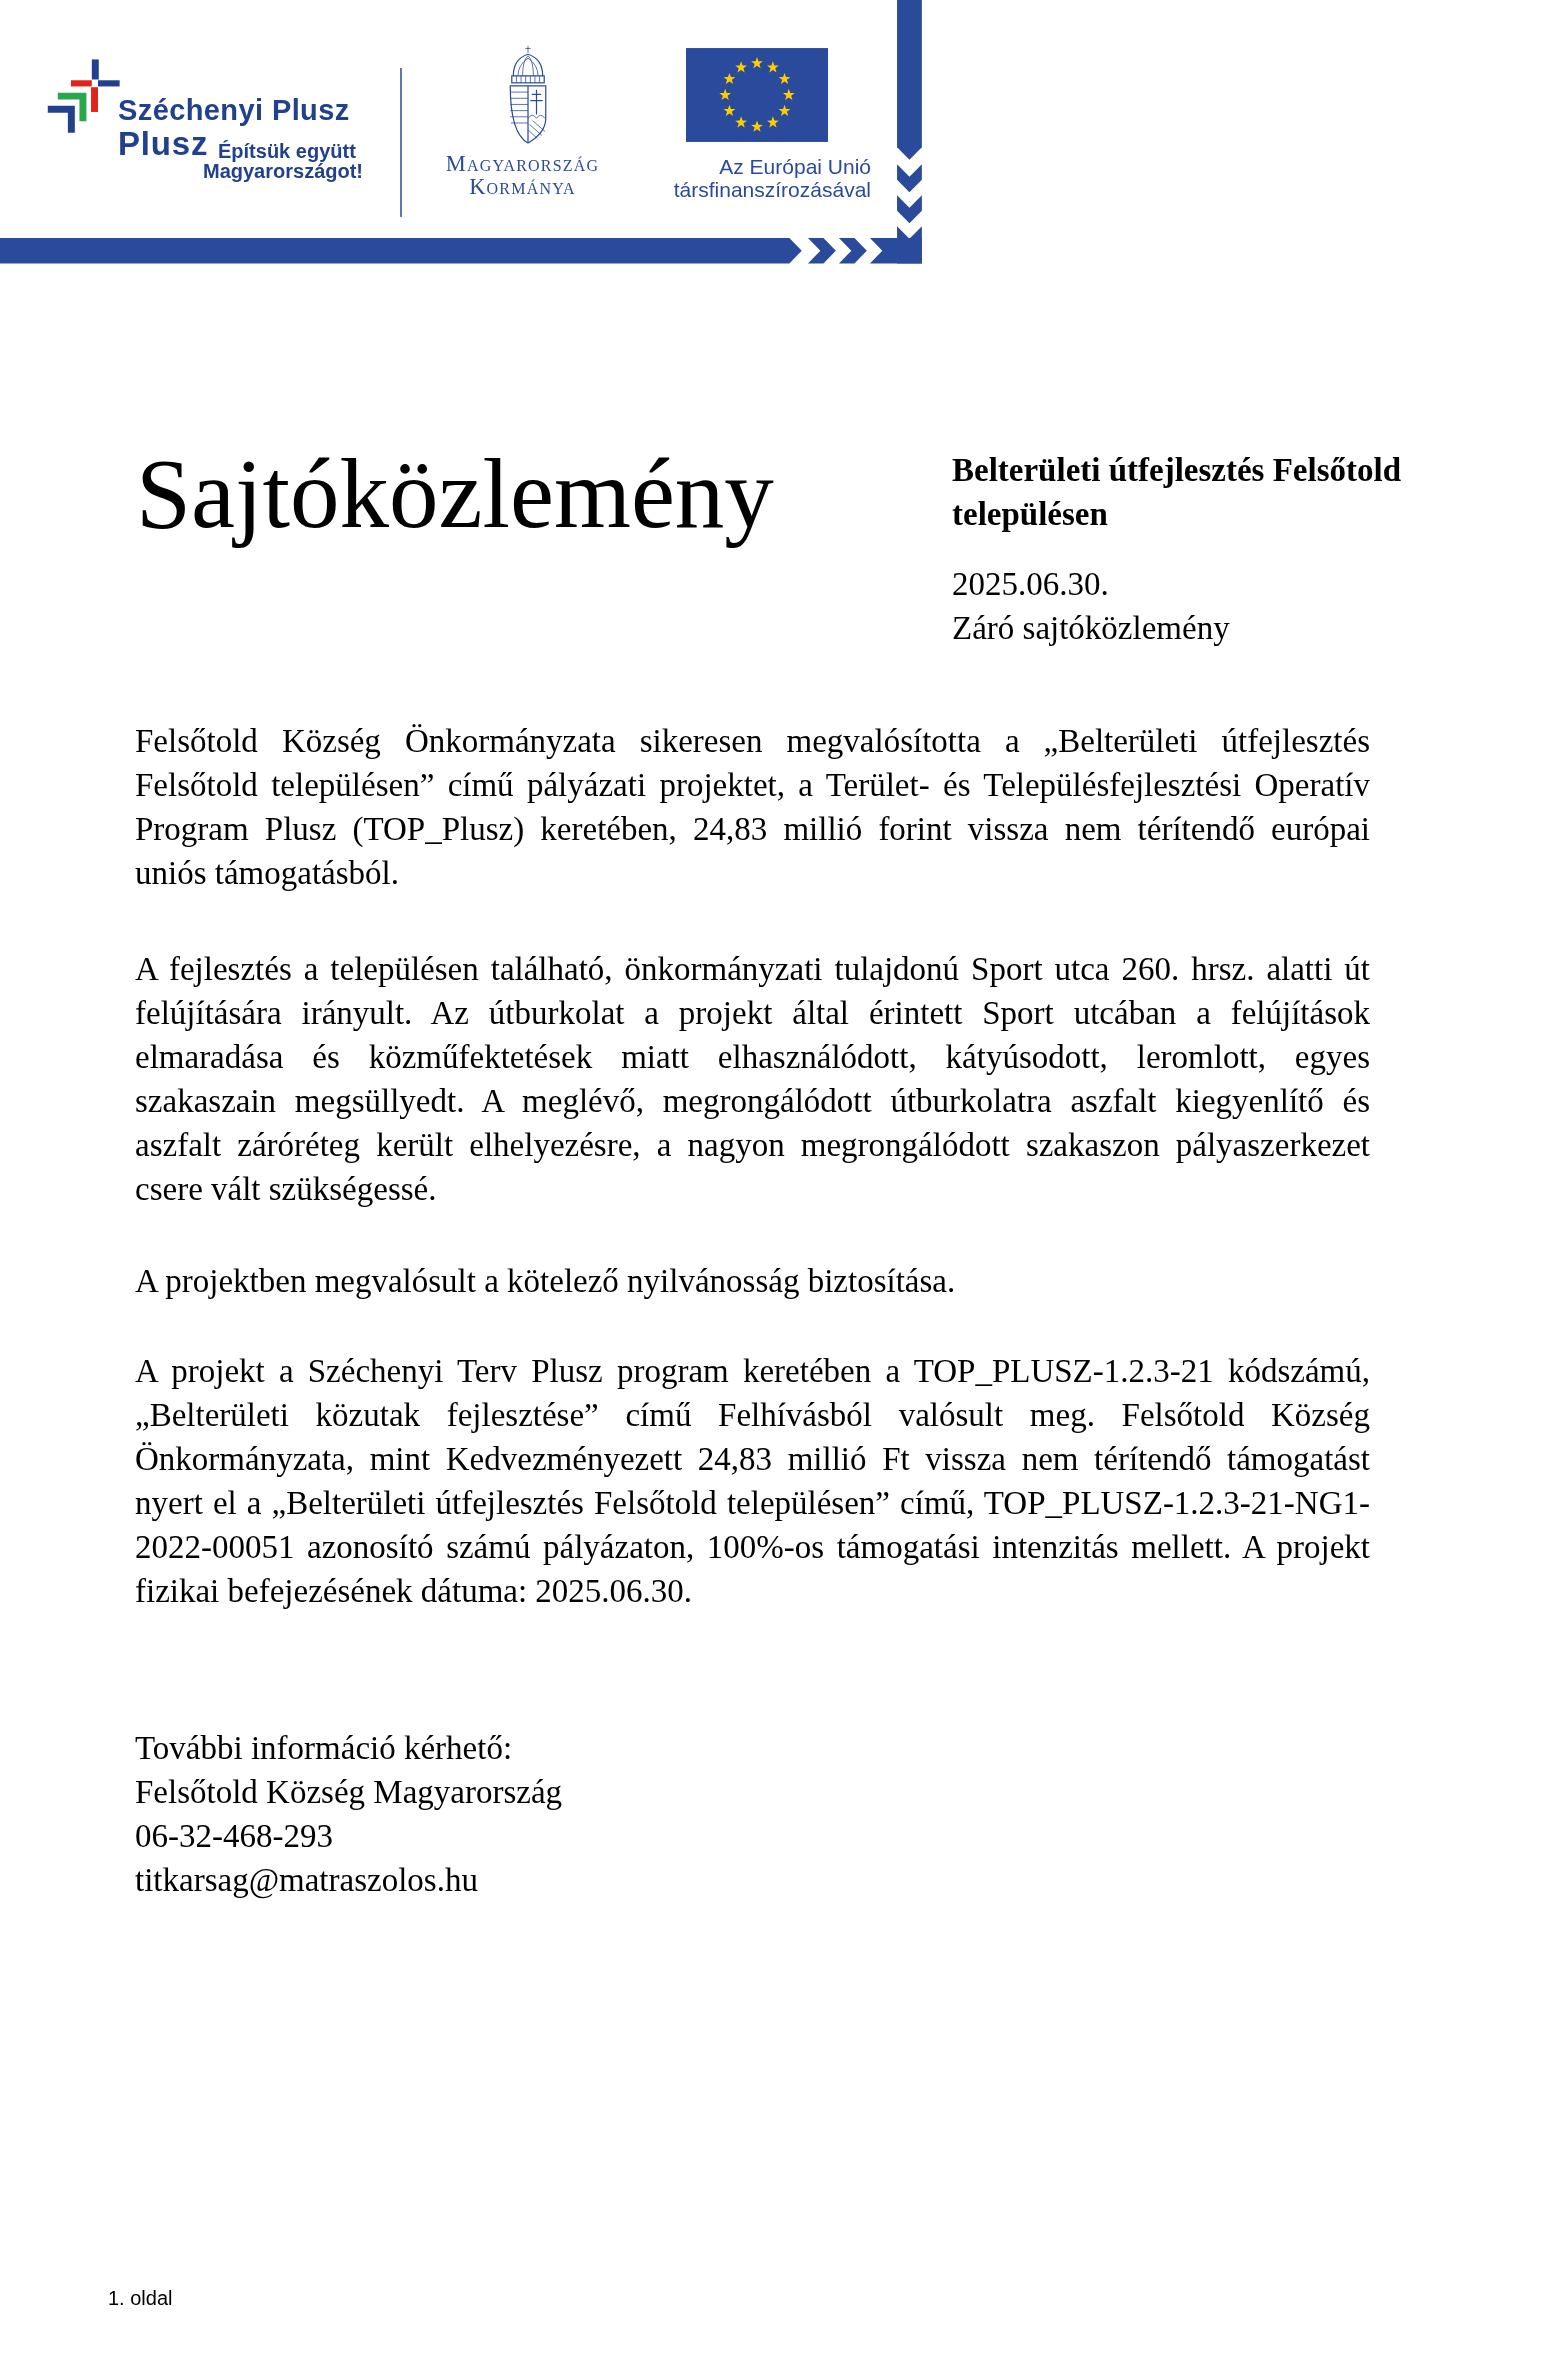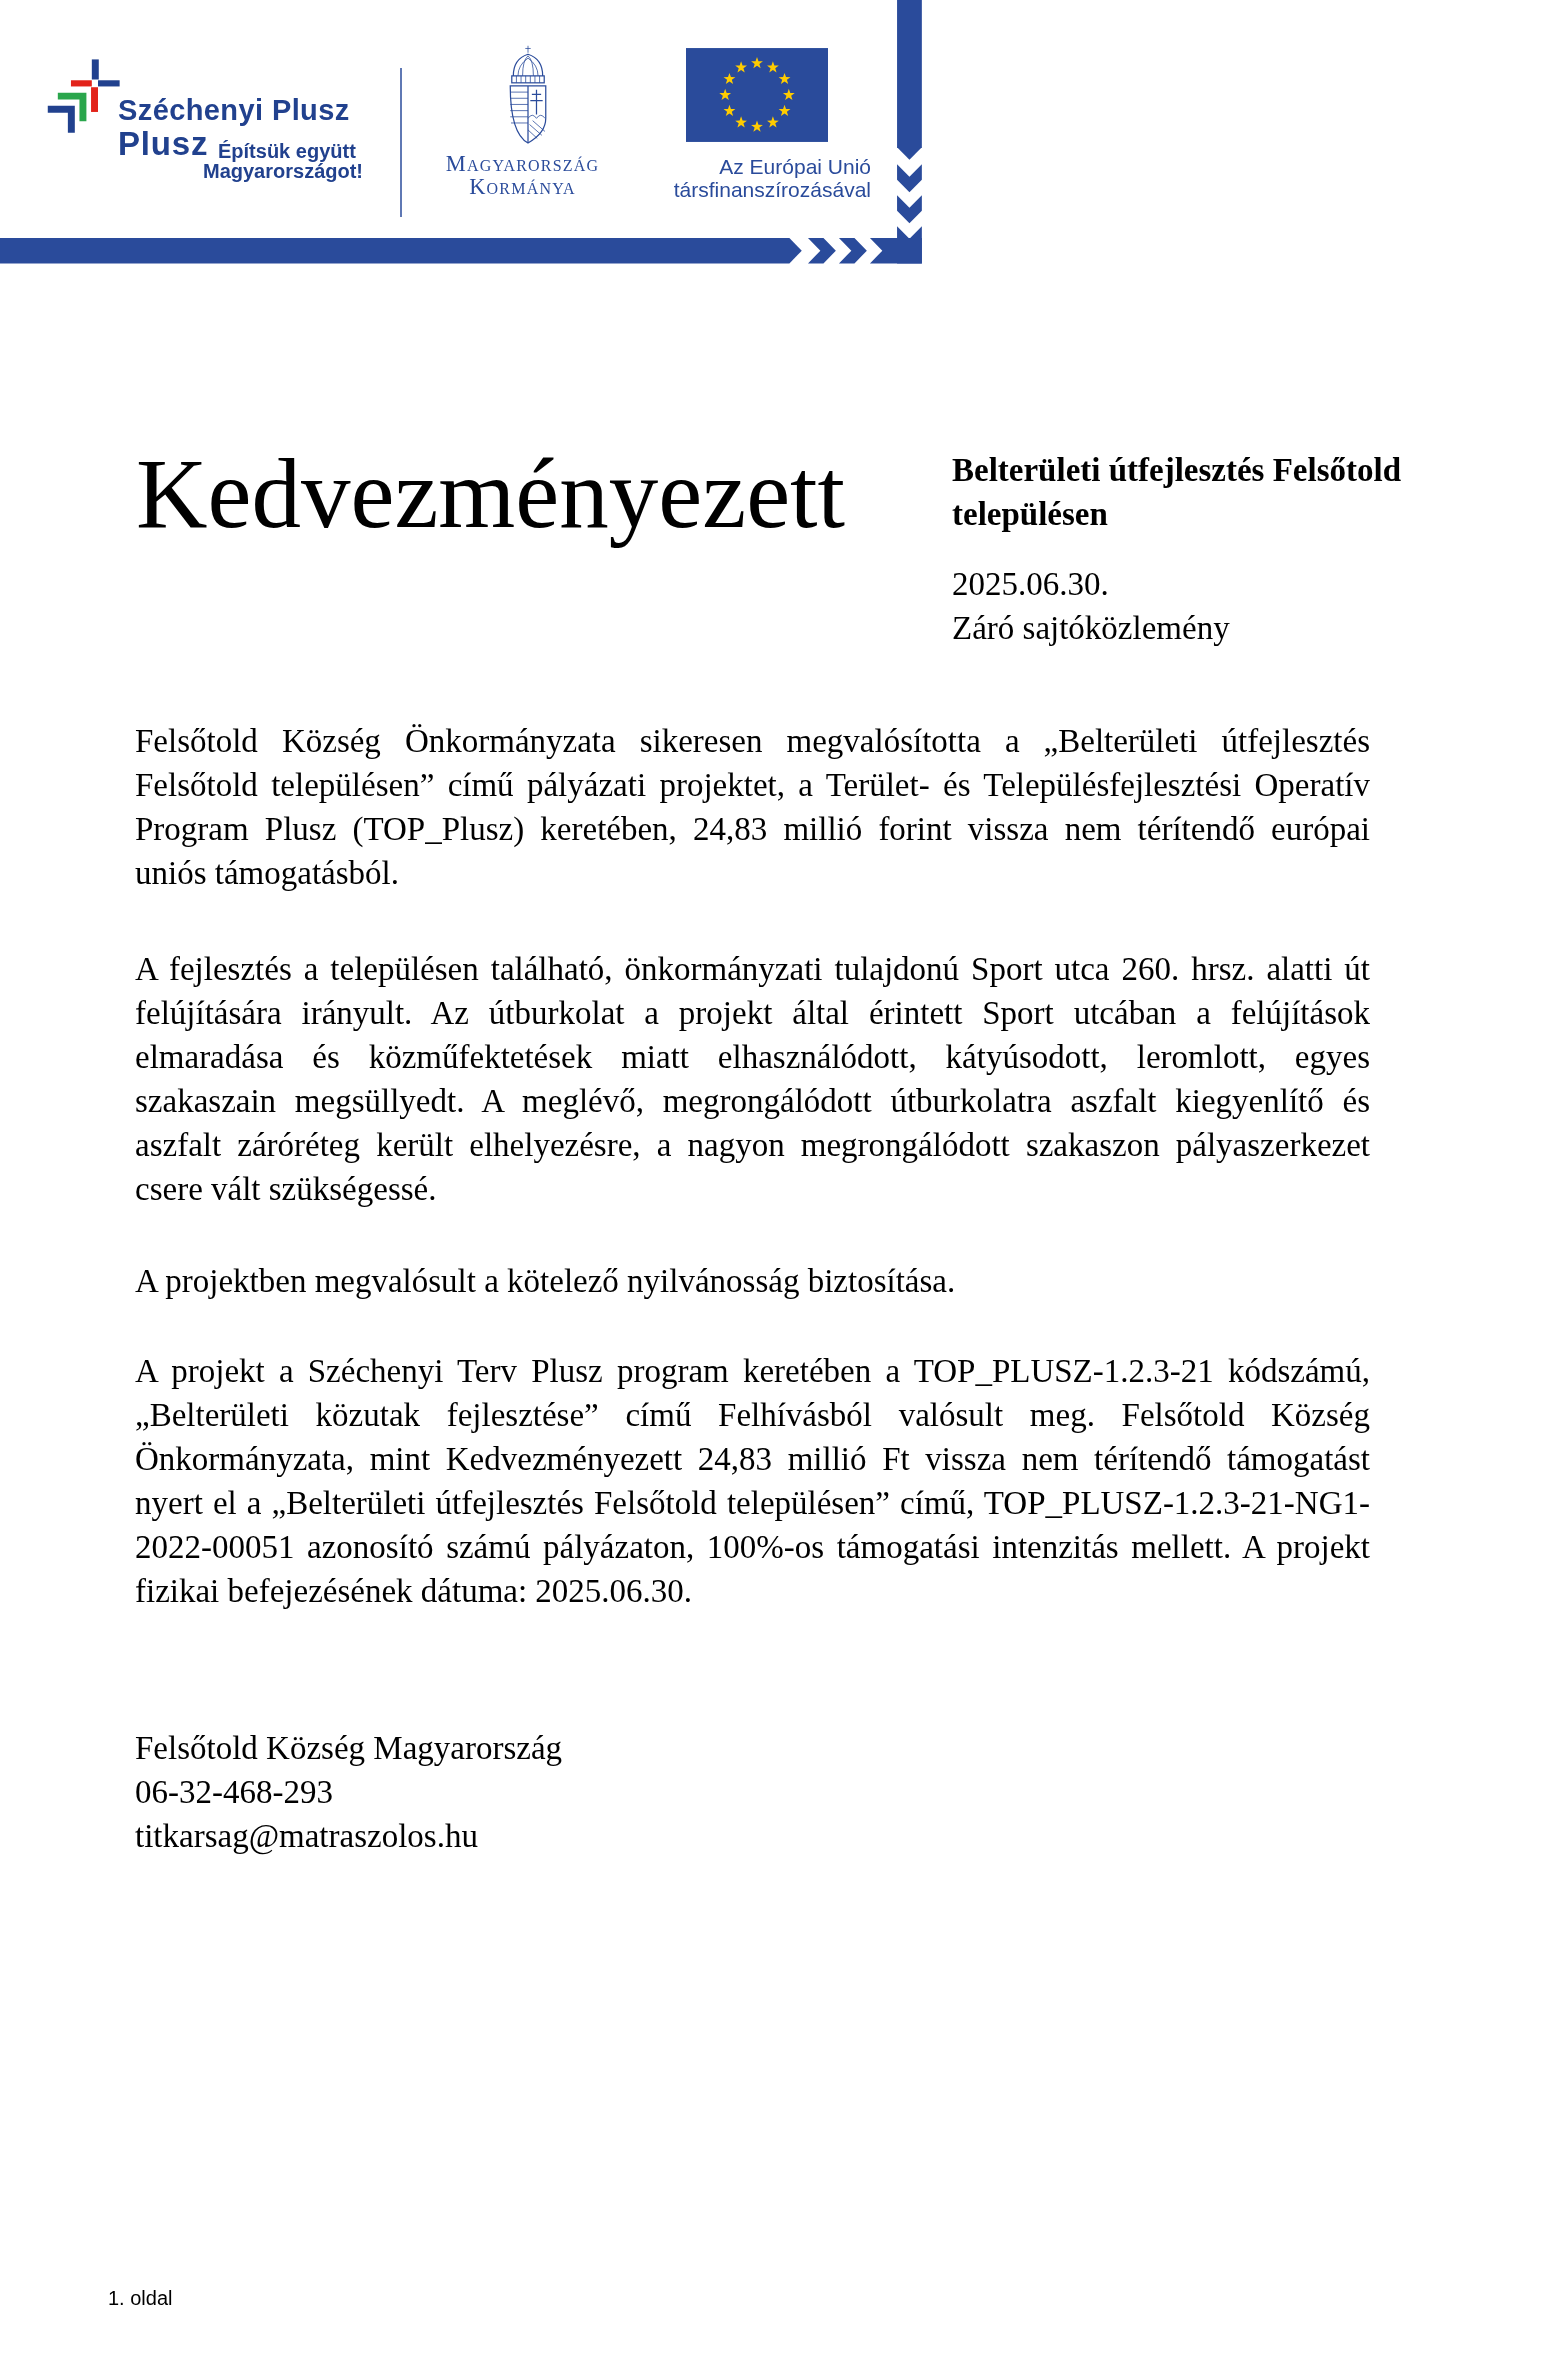--- a/index.html
+++ b/index.html
@@ -106,34 +106,35 @@
       <polygon class="f-blue" points="1158,252 1174,268 1190,252 1190,272 1174,288 1158,272"></polygon>
       <polygon class="f-blue" points="1158,292 1174,308 1190,292 1190,340 1158,340"></polygon>
       <polygon class="f-blue" points="0,307 1019,307 1035,323.5 1019,340 0,340"></polygon>
       <polygon class="f-blue" points="1043,307 1063,307 1079,323.5 1063,340 1043,340 1059,323.5"></polygon>
       <polygon class="f-blue" points="1083,307 1103,307 1119,323.5 1103,340 1083,340 1099,323.5"></polygon>
       <polygon class="f-blue" points="1123,307 1190,307 1190,340 1123,340 1139,323.5"></polygon>
     </svg>
   </header>
 
   <main>
-    <h1 class="abs doc-title" style="margin:0;font-weight:400;">Kedvezményezett</h1>
+    <h1 class="abs doc-title" style="margin:0;font-weight:400;">Sajtóközlemény</h1>
 
     <h2 class="abs subject-title" style="margin:0;">Belterületi útfejlesztés Felsőtold településen</h2>
     <div class="abs subject-meta">
       <div>2025.06.30.</div>
       <div>Záró sajtóközlemény</div>
     </div>
 
     <p class="abs para p1" style="margin:0;">Felsőtold Község Önkormányzata sikeresen megvalósította a „Belterületi útfejlesztés Felsőtold településen” című pályázati projektet, a Terület- és Településfejlesztési Operatív Program Plusz (TOP_Plusz) keretében, 24,83 millió forint vissza nem térítendő európai uniós támogatásból.</p>
     <p class="abs para p2" style="margin:0;">A fejlesztés a településen található, önkormányzati tulajdonú Sport utca 260. hrsz. alatti út felújítására irányult. Az útburkolat a projekt által érintett Sport utcában a felújítások elmaradása és közműfektetések miatt elhasználódott, kátyúsodott, leromlott, egyes szakaszain megsüllyedt. A meglévő, megrongálódott útburkolatra aszfalt kiegyenlítő és aszfalt záróréteg került elhelyezésre, a nagyon megrongálódott szakaszon pályaszerkezet csere vált szükségessé.</p>
     <p class="abs para p3" style="margin:0;">A projektben megvalósult a kötelező nyilvánosság biztosítása.</p>
     <p class="abs para p4" style="margin:0;">A projekt a Széchenyi Terv Plusz program keretében a TOP_PLUSZ-1.2.3-21 kódszámú, „Belterületi közutak fejlesztése” című Felhívásból valósult meg. Felsőtold Község Önkormányzata, mint Kedvezményezett 24,83 millió Ft vissza nem térítendő támogatást nyert el a „Belterületi útfejlesztés Felsőtold településen” című, TOP_PLUSZ-1.2.3-21-NG1-2022-00051 azonosító számú pályázaton, 100%-os támogatási intenzitás mellett. A projekt fizikai befejezésének dátuma: 2025.06.30.</p>
 
     <address class="abs contact" style="font-style:normal;">
+      <div>További információ kérhető:</div>
       <div>Felsőtold Község Magyarország</div>
       <div>06-32-468-293</div>
       <div>titkarsag@matraszolos.hu</div>
     </address>
   </main>
 
   <footer>
     <span class="abs page-num">1. oldal</span>
   </footer>
 

